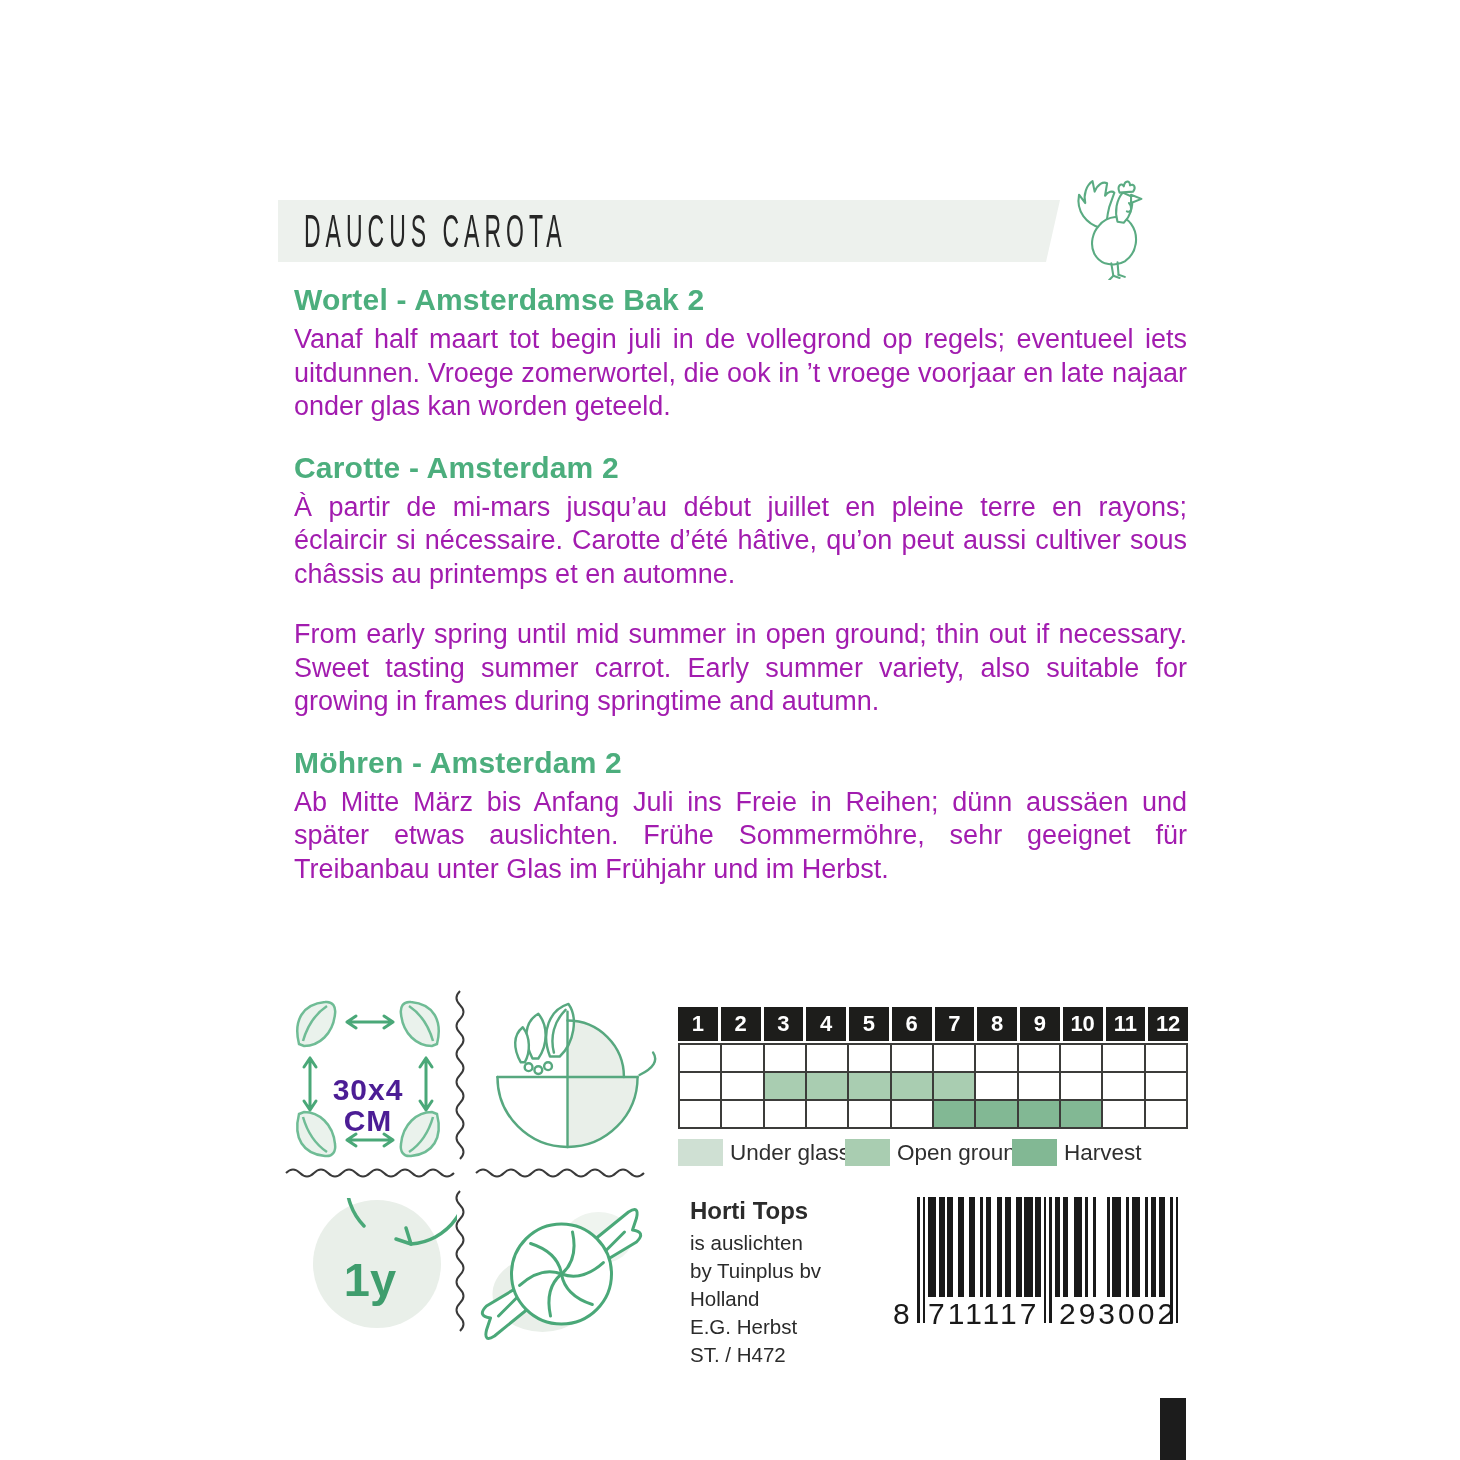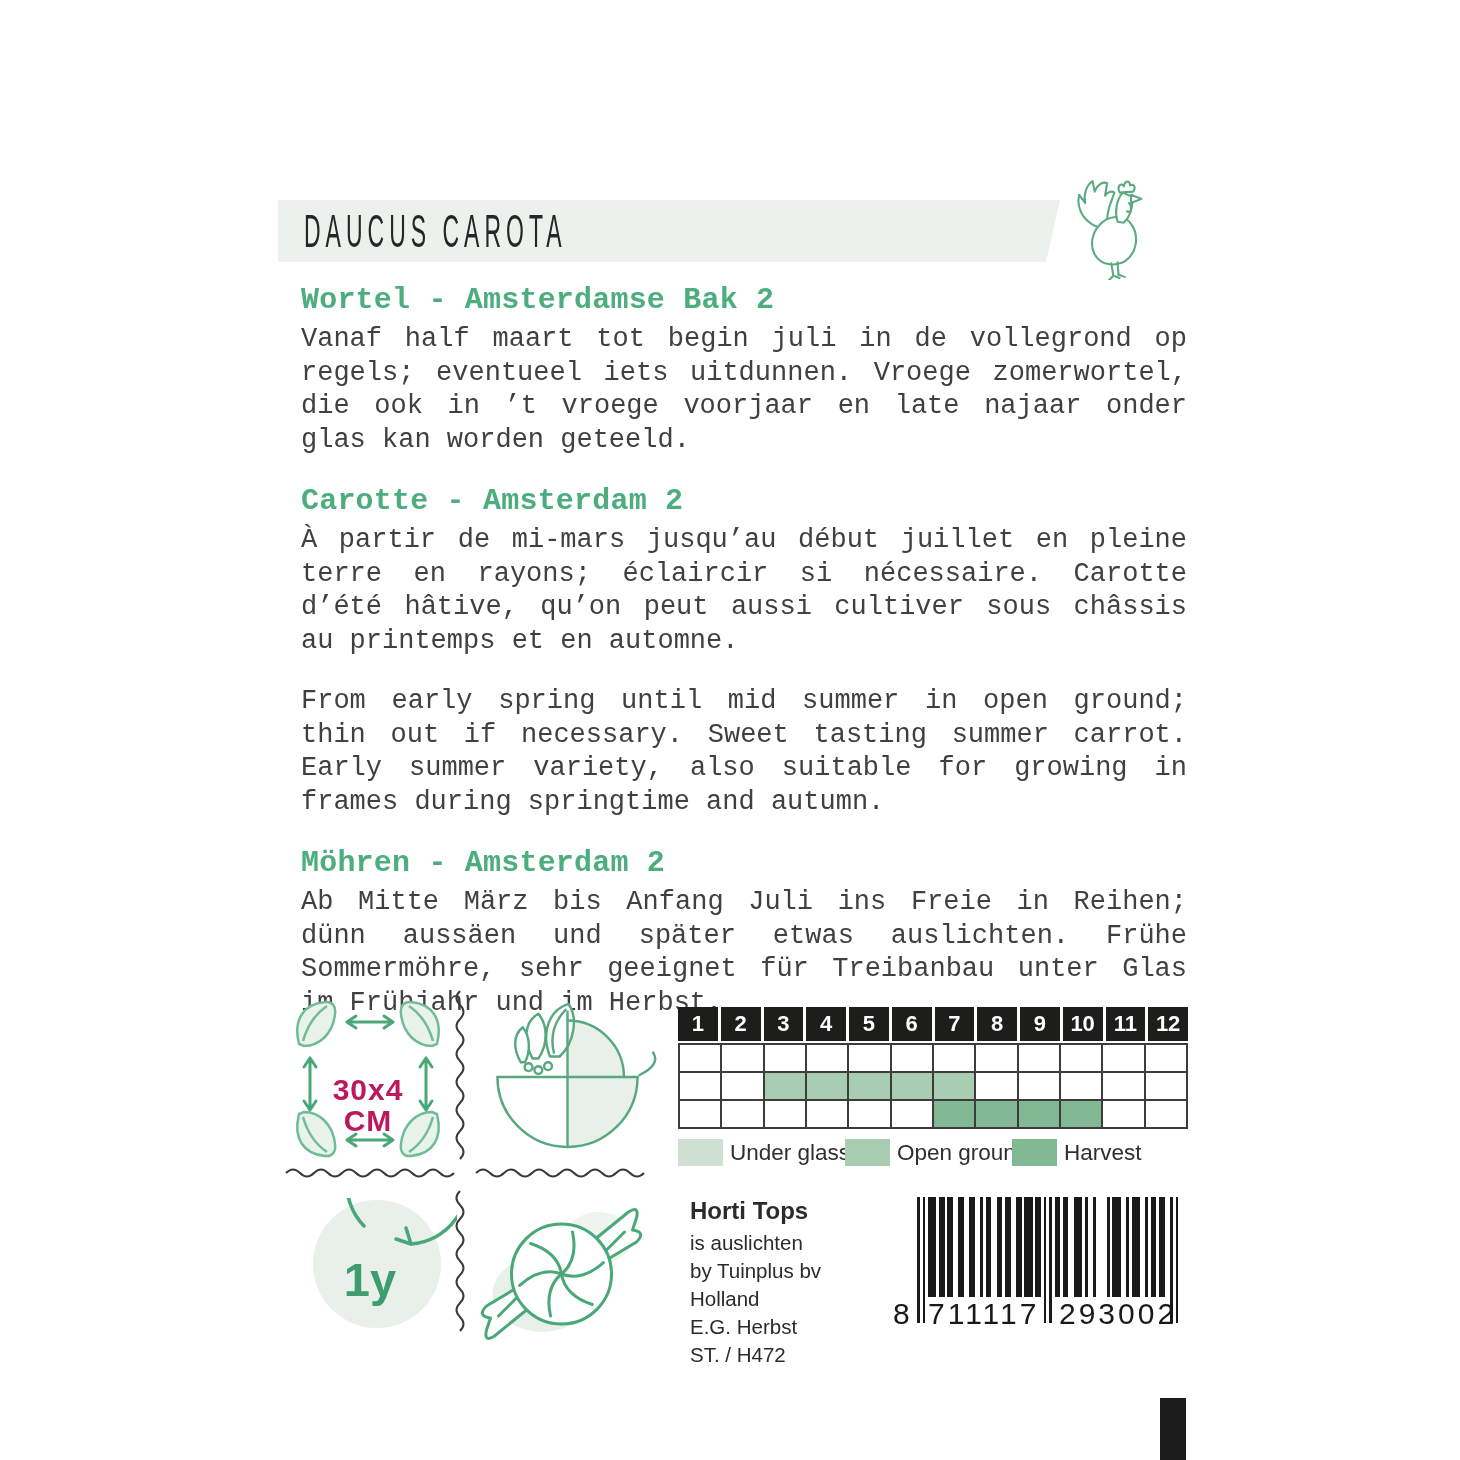--- a/index.html
+++ b/index.html
@@ -9,37 +9,37 @@
   
   .banner{position:absolute;left:278px;top:200px;width:782px;height:62px;background:#edf1ed;
           display:flex;align-items:center;padding-left:26px;box-sizing:border-box;
           clip-path:polygon(0 0,100% 0,calc(100% - 14px) 100%,0 100%);}
   .banner-title{display:inline-block;transform:scaleY(2.05);transform-origin:center left;
                 font-size:23px;font-weight:500;letter-spacing:5px;color:#262626;white-space:nowrap;}
   .rooster{position:absolute;left:1056px;top:176px;width:96px;height:104px;}
 
   
   .content{position:absolute;left:285px;top:283px;width:902px;}
-  .sec{margin:0 0 27px 16px;font-family:Liberation Mono, monospace;}
+  .sec{margin:0 0 27px 9px;}
   .sec-title{margin:0 0 6px 0;font-size:30px;font-weight:bold;color:#4cae7d;letter-spacing:.2px;}
-  .sec-body{margin:0;font-size:27px;line-height:33.5px;color:#404040;text-align:justify;}
+  .sec-body{margin:0;font-size:27px;line-height:33.5px;color:#a21caf;text-align:justify;}
 
   
   .icons-panel{position:absolute;left:283px;top:988px;width:382px;height:366px;}
   .icons-panel svg{position:absolute;}
   .svg-spacing{left:0;top:6px;}
   .svg-bowl{left:195px;top:4px;}
   .svg-year{left:0;top:210px;}
   .svg-candy{left:192px;top:206px;}
   .div-v1{left:172px;top:2px;}
   .div-v2{left:172px;top:202px;}
   .div-h1{left:2px;top:180px;}
   .div-h2{left:192px;top:180px;}
   .spacing-label{position:absolute;left:0;top:86px;width:170px;text-align:center;
-                 color:#be185d;font-weight:bold;font-size:30px;line-height:31px;letter-spacing:1px;}
+                 color:#4c1d95;font-weight:bold;font-size:30px;line-height:31px;letter-spacing:1px;}
   .shelf-label{position:absolute;left:0;top:264px;width:174px;text-align:center;
                color:#3f9d6d;font-weight:bold;font-size:47px;}
 
   
   .calendar{position:absolute;left:678px;top:1007px;width:510px;}
   .cal-head{display:grid;grid-template-columns:repeat(12,1fr);gap:3px;}
   .cal-head-cell{background:#1d1d1b;color:#fff;font-weight:bold;font-size:22px;height:34px;
                  display:flex;align-items:center;justify-content:center;}
   .cal-body{border:2px solid #3c3c3a;margin-top:2px;}
   .cal-row{display:flex;border-bottom:2px solid #3c3c3a;}

